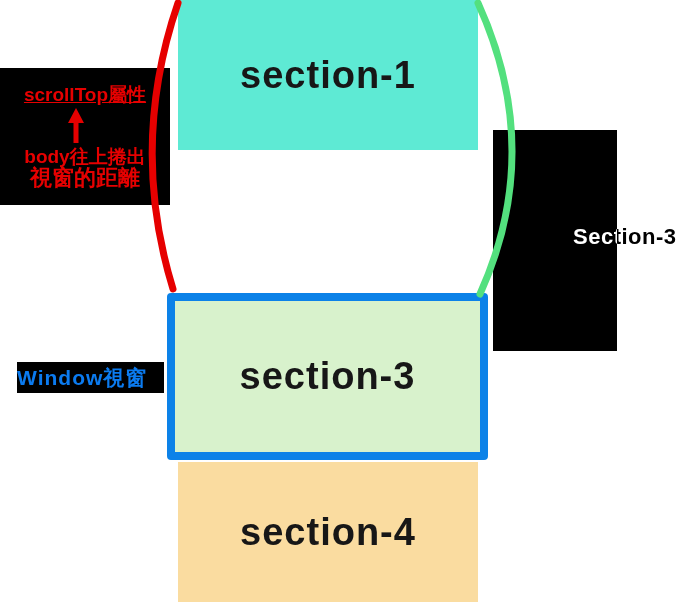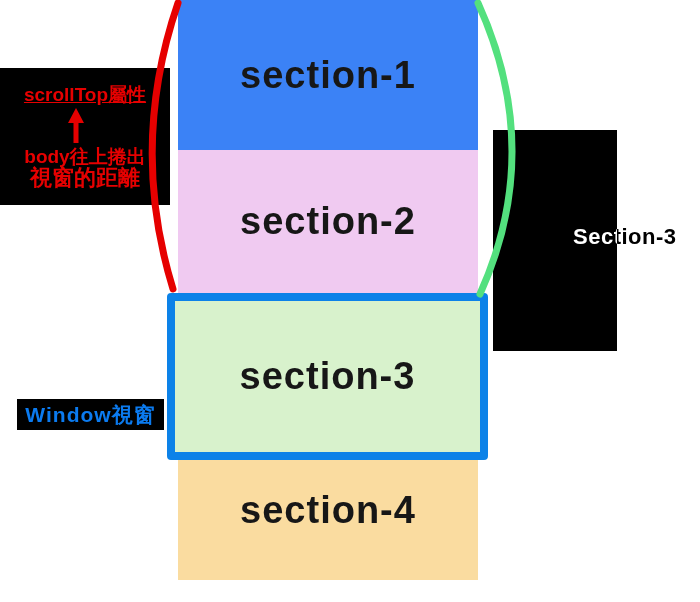--- a/index.html
+++ b/index.html
@@ -5,42 +5,42 @@
   html,body{margin:0;padding:0;background:#ffffff;}
   #stage{
     position:relative;width:700px;height:602px;background:#ffffff;
     font-family:"Liberation Sans","DejaVu Sans",sans-serif;overflow:hidden;
   }
   .section{
     position:absolute;left:178px;width:300px;
     display:flex;align-items:center;justify-content:center;
     font-weight:bold;font-size:38px;color:#171717;letter-spacing:1px;
   }
-  #section-1{top:0;height:150px;background:#3b82f6;}
+  #section-1{top:0;height:150px;background:#5eead4;}
   #section-2{top:150px;height:143px;background:#f0caf1;}
-  #section-4{top:440px;height:140px;background:#fadca0;}
+  #section-4{top:462px;height:140px;background:#fadca0;}
   #window-box{
     position:absolute;left:167px;top:293px;width:321px;height:167px;
     box-sizing:border-box;border:8px solid #0c82e8;border-radius:4px;
     background:#d8f2cc;display:flex;align-items:center;justify-content:center;
     font-weight:bold;font-size:38px;color:#171717;letter-spacing:1px;z-index:3;
   }
   .black-box{position:absolute;background:#000;}
   #scroll-callout{
     left:0;top:68px;width:170px;height:137px;z-index:2;
     color:#e60000;font-weight:bold;text-align:center;
   }
   #scroll-callout .line1{font-size:19px;padding-top:14px;text-decoration:underline;}
   #scroll-callout .arrow-gap{height:38px;}
   #scroll-callout .line2{font-size:19px;line-height:21px;}
   #scroll-callout .line3{font-size:22px;line-height:21px;}
   #window-label{
     left:17px;top:362px;width:147px;height:31px;z-index:2;
-    display:flex;align-items:center;justify-content:center;
-    color:#0b7bf0;font-weight:bold;font-size:21px;letter-spacing:1px;margin-top:37px;
+    display:flex;align-items:center;justify-content:flex-start;
+    color:#0b7bf0;font-weight:bold;font-size:21px;letter-spacing:1px;
   }
   #right-box{
     left:493px;top:130px;width:124px;height:221px;z-index:2;overflow:hidden;
   }
   #right-box .lbl, #right-box-spill .lbl{
     position:absolute;white-space:nowrap;font-weight:bold;font-size:22px;letter-spacing:0.5px;
   }
   #right-box .lbl{left:80px;top:94px;color:#ffffff;}
   #right-box-spill{
     position:absolute;left:617px;top:130px;width:70px;height:221px;
@@ -51,23 +51,20 @@
 </style>
 </head>
 <body>
 
 <div id="stage">
 
   <div id="section-1" class="section">
     <span>section-1</span>
   </div>
 
-  <div id="section-2" class="section">
-    <span>section-2</span>
-  </div>
 
   <div id="section-4" class="section">
     <span>section-4</span>
   </div>
 
   <div id="window-box">
     <span>section-3</span>
   </div>
 
   <div id="scroll-callout" class="black-box">

